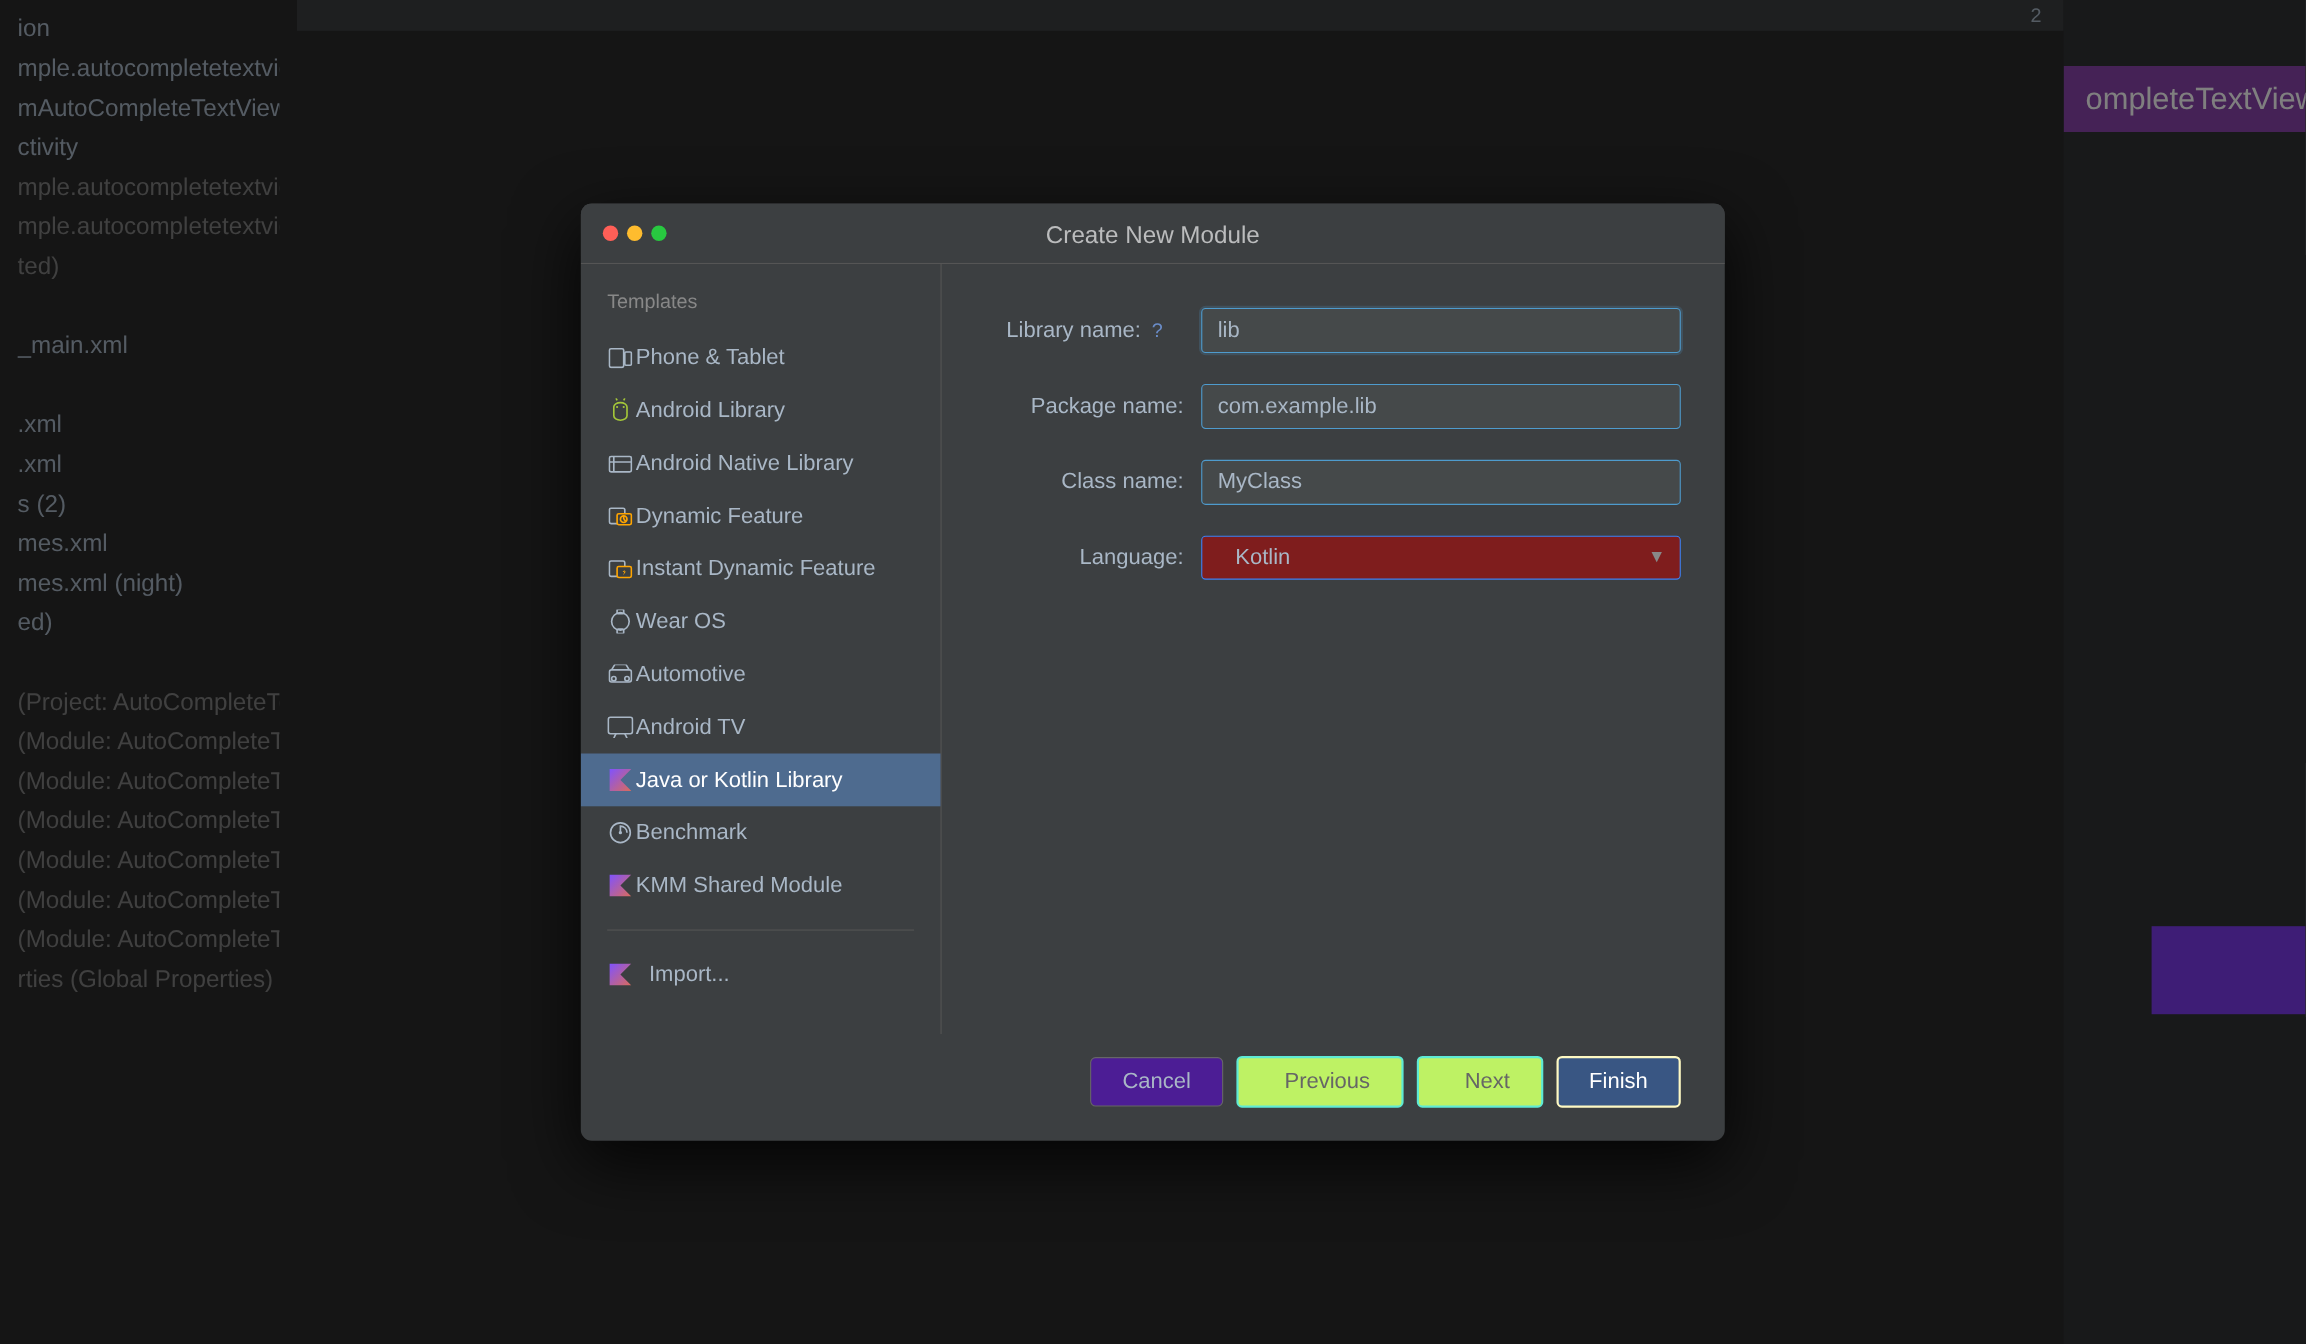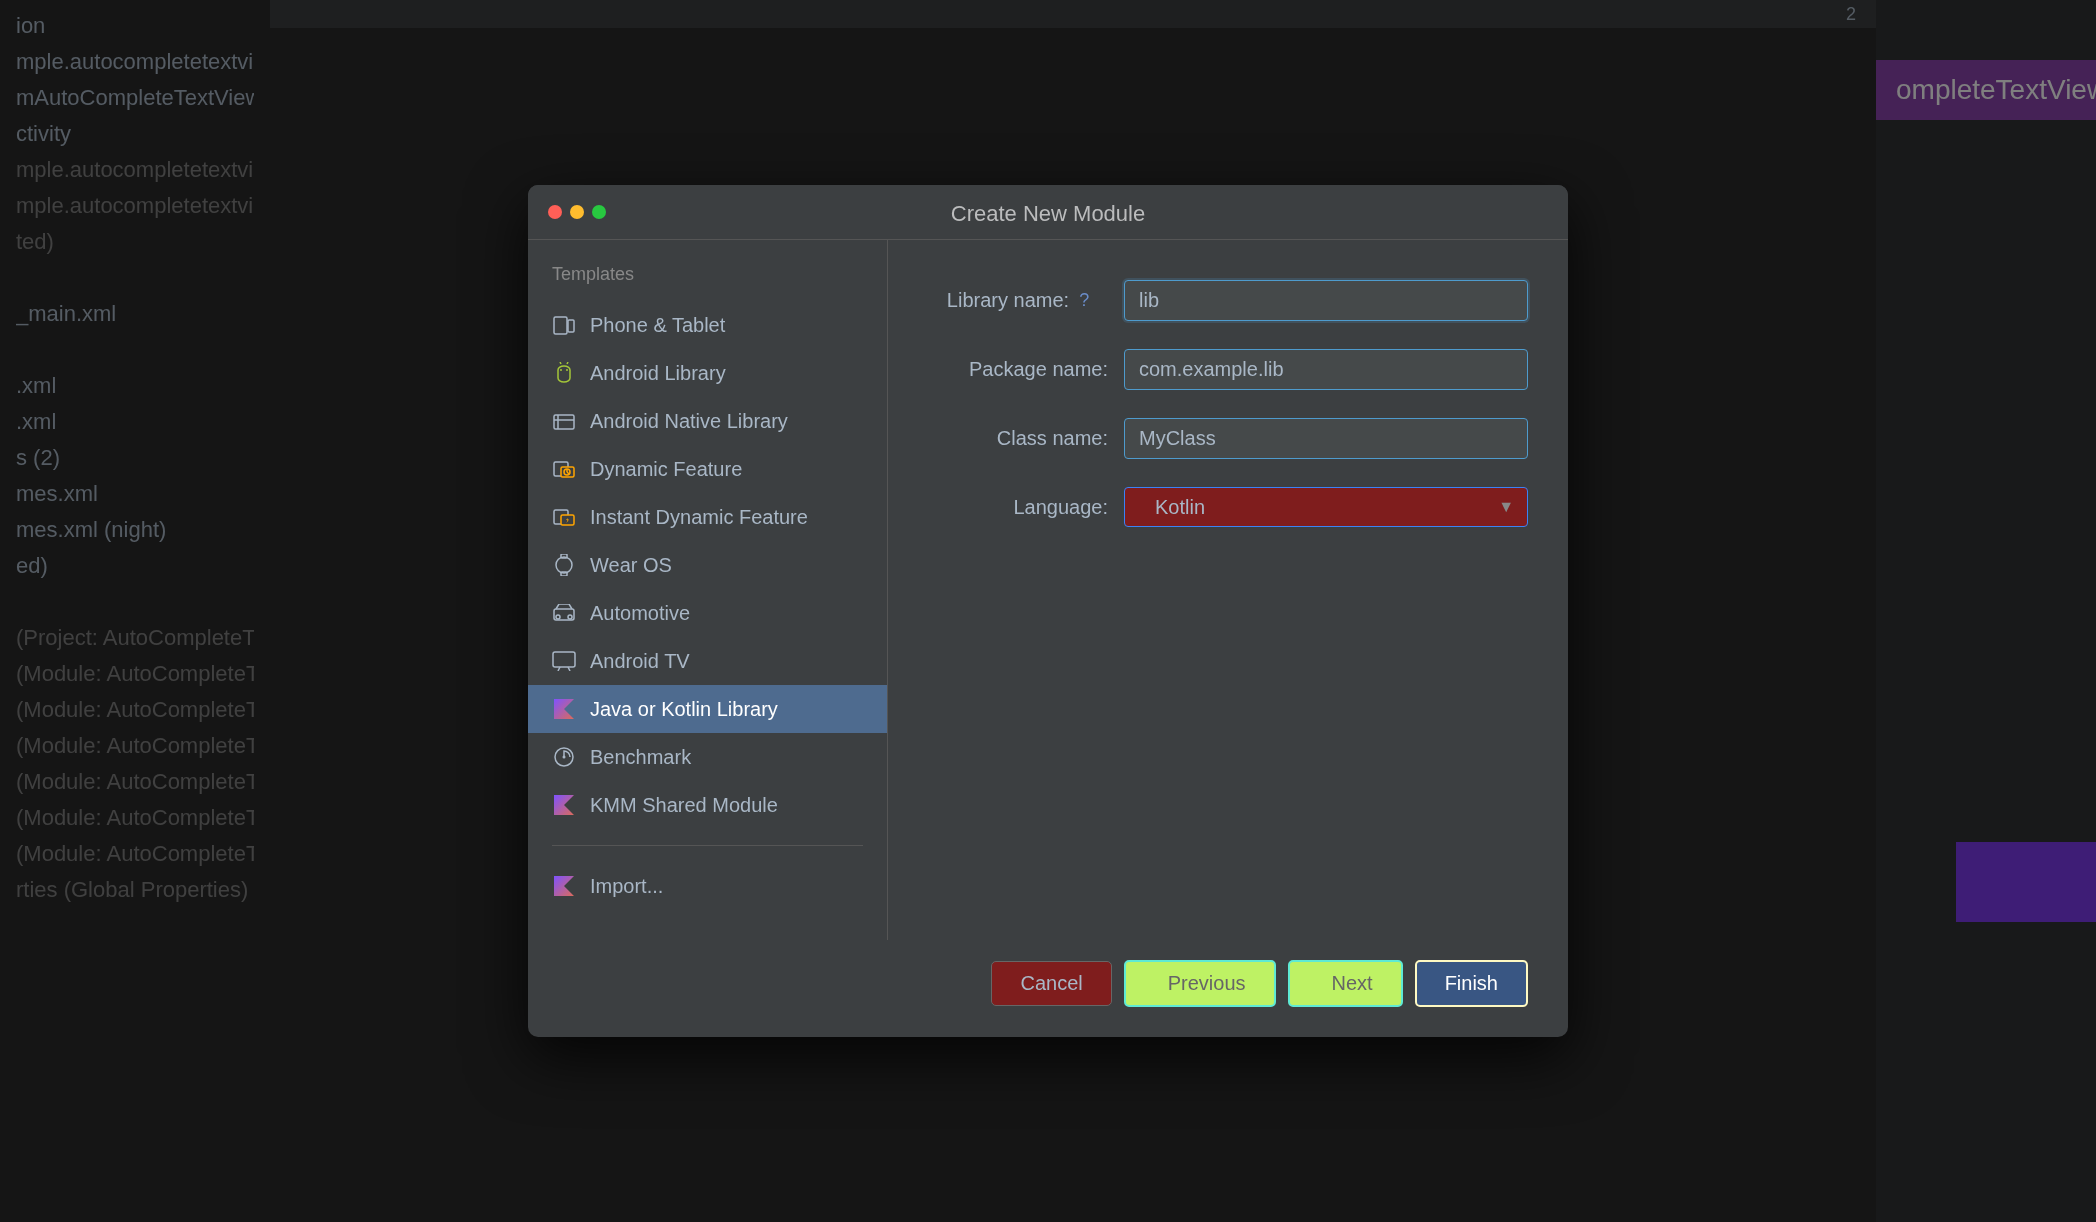--- a/index.html
+++ b/index.html
@@ -151,39 +151,39 @@
 
     
     .dialog-body {
       display: flex;
       flex: 1;
       min-height: 700px;
     }
 
     
     .dialog-sidebar {
-      width: 360px;
+      width: 328px;
       background: #3c3f41;
       border-right: 1px solid #555;
       padding: 24px 0;
       display: flex;
       flex-direction: column;
     }
 
     .sidebar-label {
       color: #888;
       font-size: 18px;
       padding: 0 24px 16px;
       font-weight: 400;
     }
 
     .template-item {
       display: flex;
       align-items: center;
-      gap: 14px;
+      gap: 2px;
       padding: 12px 24px;
       cursor: pointer;
       color: #a9b7c6;
       font-size: 20px;
       transition: background 0.1s;
     }
 
     .template-item.selected {
       background: #4e6b8f;
       color: #ffffff;
@@ -311,21 +311,21 @@
     .btn {
       padding: 10px 28px;
       border-radius: 5px;
       font-size: 20px;
       cursor: pointer;
       border: none;
       outline: none;
     }
 
     .btn-cancel {
-      background: #7f1d1d;
+      background: #4c1d95;
       color: #a9b7c6;
       border: 1px solid #666;
     }
 
     .btn-nav {
       background: #bef264;
       color: #a9b7c6;
       border: 2px solid #5eead4;
       padding-left: 42px;
     }

